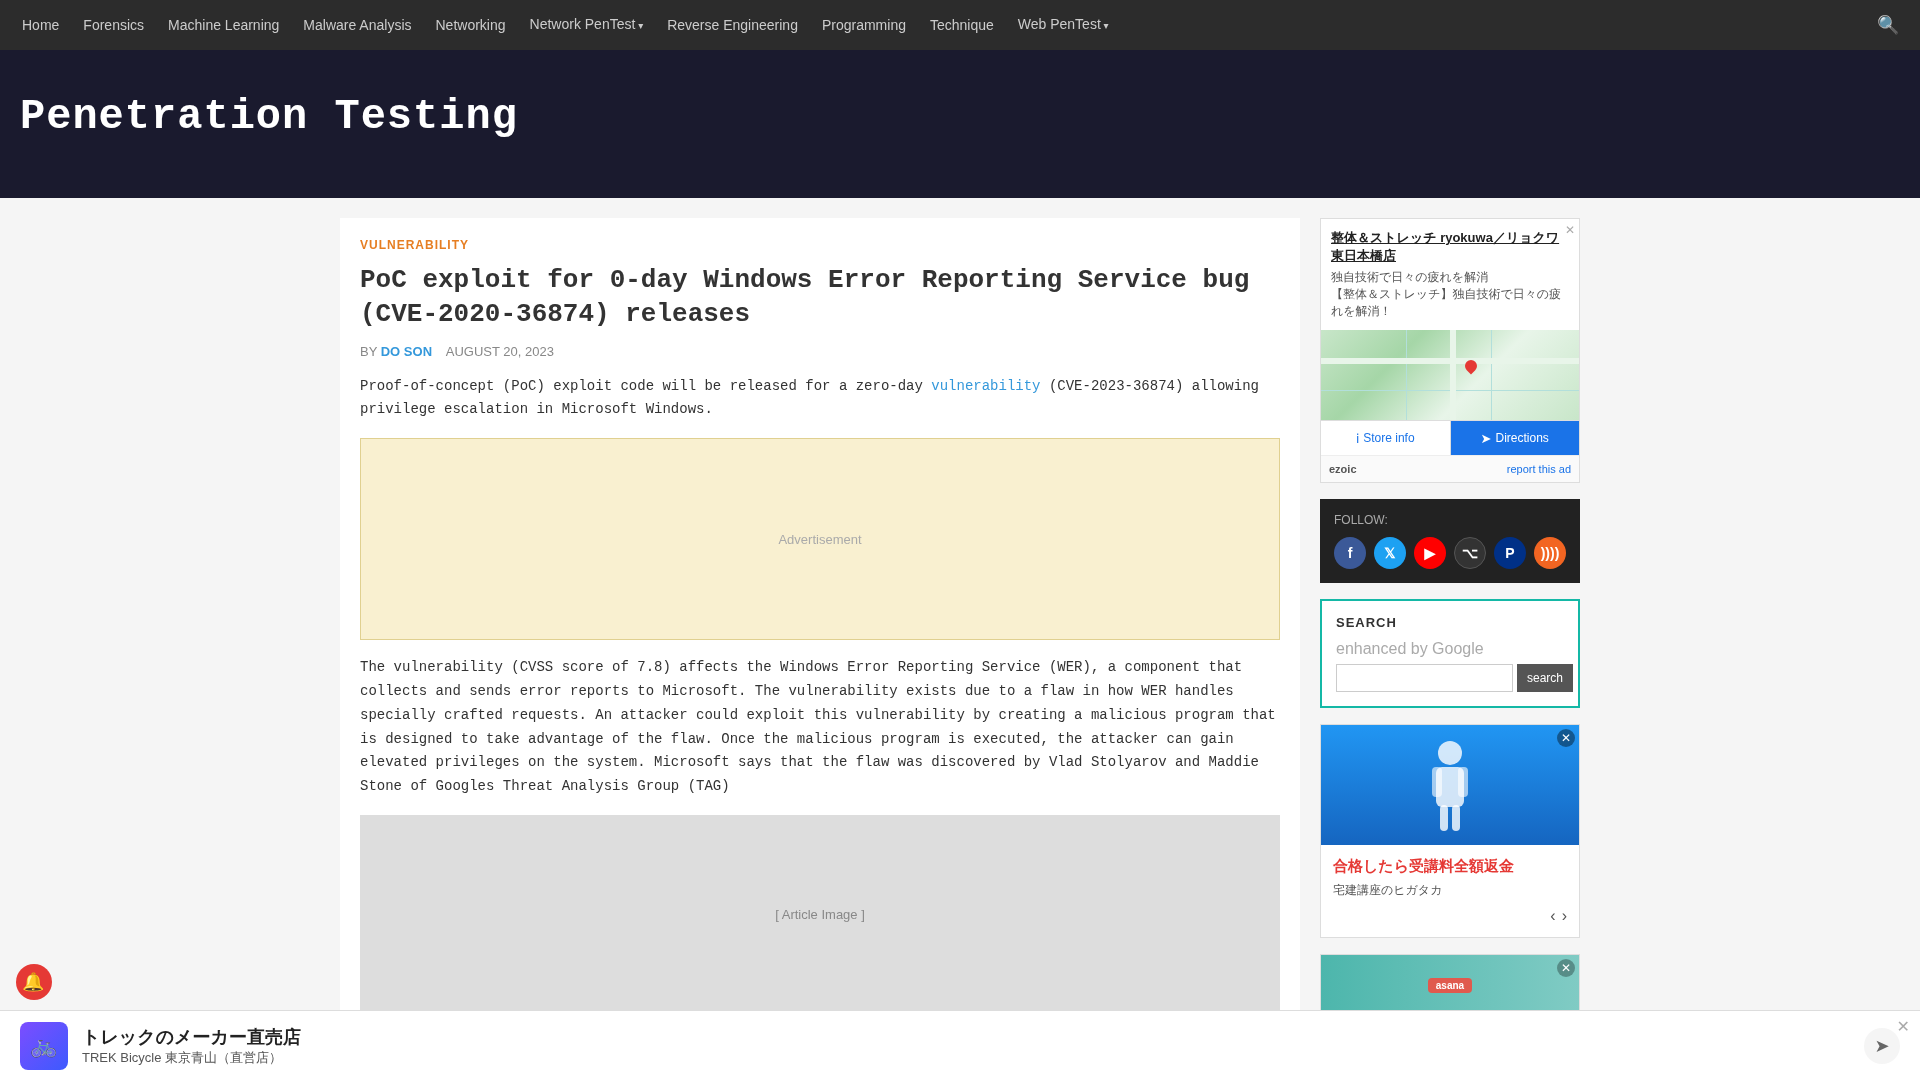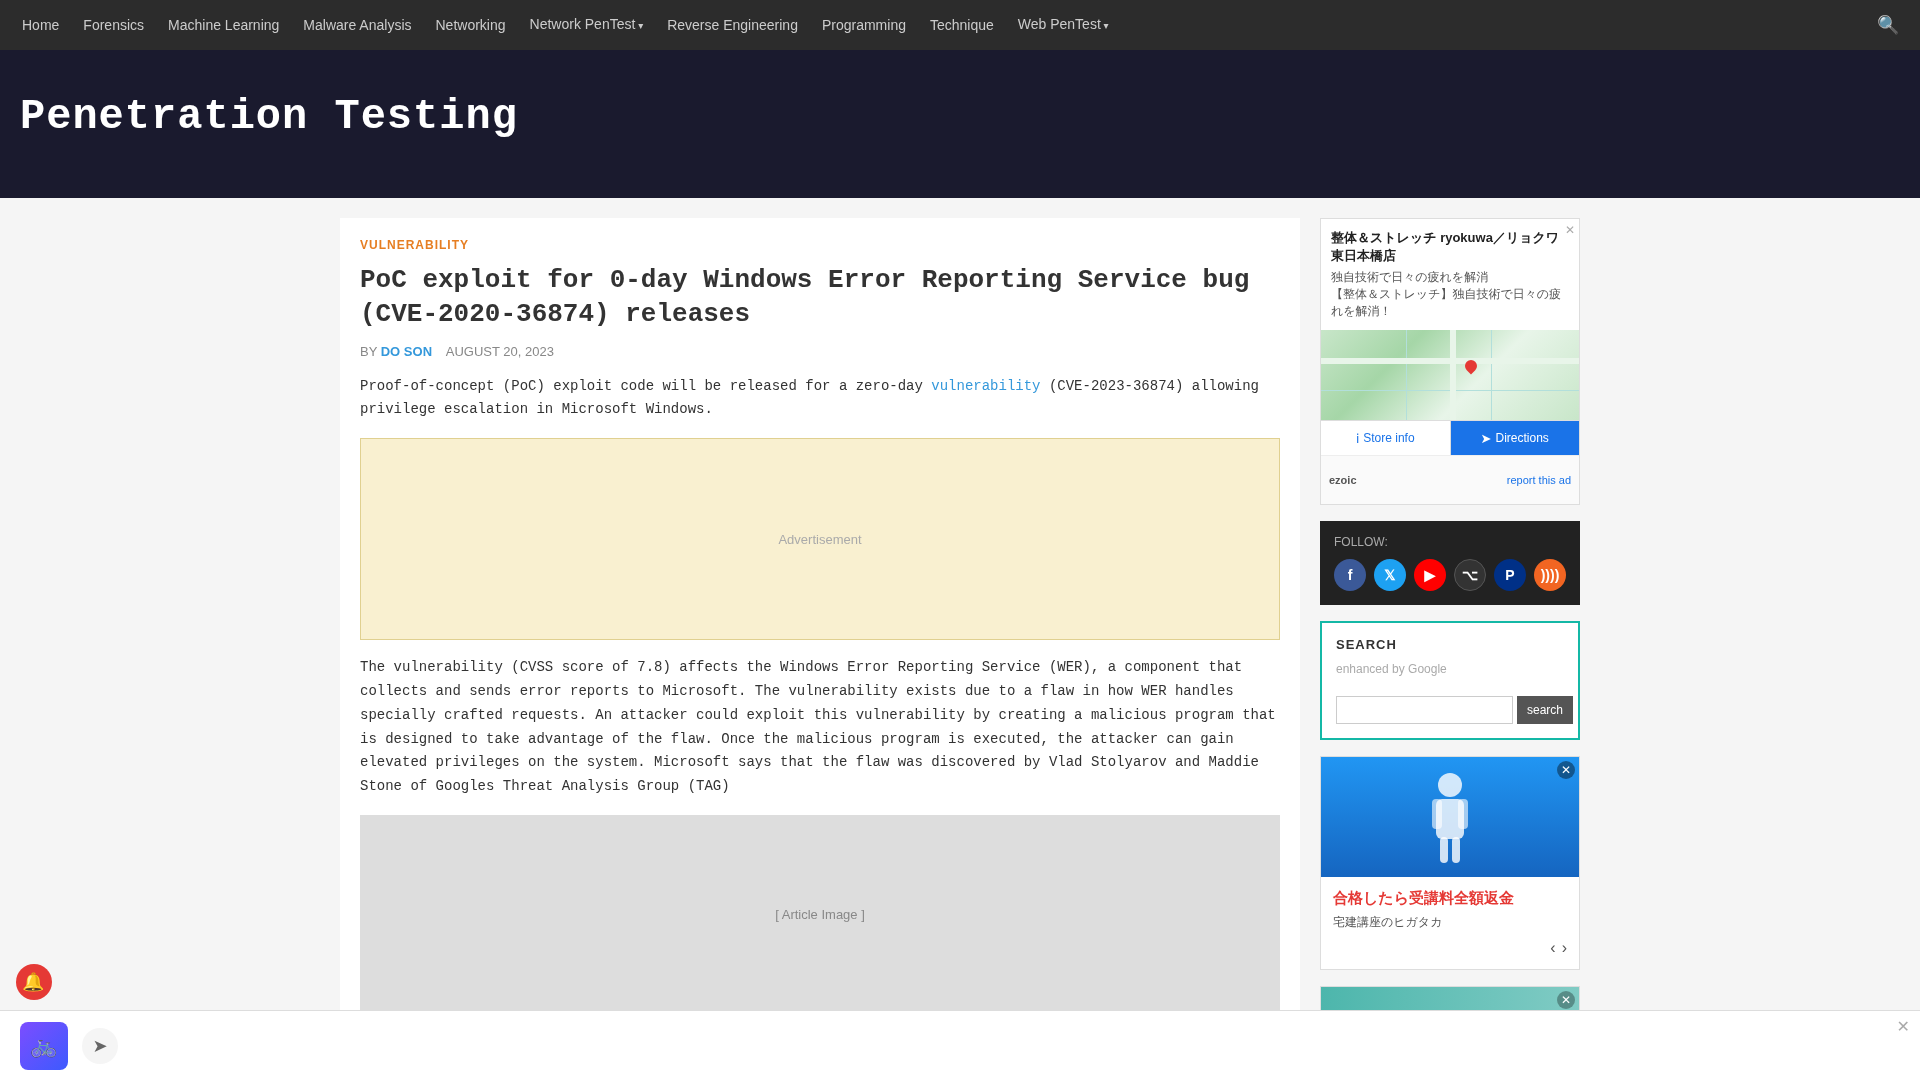--- a/index.html
+++ b/index.html
@@ -159,20 +159,21 @@
       cursor: pointer;
     }
     .sidebar-ad-info {
       padding: 10px;
     }
     .sidebar-ad-info .ad-title {
       font-size: 13px;
       font-weight: bold;
       color: #222;
       margin-bottom: 4px;
+      text-decoration: underline;
     }
     .sidebar-ad-info .ad-subtitle {
       font-size: 12px;
       color: #555;
     }
     .sidebar-ad-map {
       width: 100%;
       height: 90px;
       background: linear-gradient(135deg, #c8e6c9 0%, #a5d6a7 30%, #e8f5e9 60%, #c8e6c9 100%);
       position: relative;
@@ -220,21 +221,21 @@
       border-right: 1px solid #ddd !important;
     }
     .btn-directions {
       background: #1a73e8;
       color: #fff;
     }
     .ezoic-bar {
       display: flex;
       justify-content: space-between;
       align-items: center;
-      padding: 18px 8px;
+      padding: 7px 8px;
       font-size: 11px;
       color: #888;
       background: #fafafa;
       border-top: 1px solid #eee;
     }
     .ezoic-logo {
       font-weight: bold;
       color: #555;
     }
 
@@ -297,23 +298,23 @@
     }
     .search-row button {
       padding: 6px 10px;
       background: #555;
       color: #fff;
       border: none;
       font-size: 12px;
       cursor: pointer;
     }
     .search-powered {
-      font-size: 12px;
+      font-size: 16px;
       color: #aaa;
-      margin-bottom: 20px;
+      margin-bottom: 6px;
     }
 
     
     .sidebar-ad2 {
       background: #fff;
       border: 1px solid #ddd;
       overflow: hidden;
       position: relative;
     }
     .sidebar-ad2-close {
@@ -616,17 +617,21 @@
       <div class="sidebar-ad3-body">
         <div style="font-size:13px;font-weight:bold;">Fortune100の80%が</div>
       </div>
     </div>
 
   </aside>
 </div>
 
 <div class="bottom-banner-ad">
   <div class="bottom-banner-icon"></div>
+  <div class="bottom-banner-text">
+    <div class="bb-main">トレックのメーカー直売店</div>
+    <div class="bb-sub">TREK Bicycle 東京青山（直営店）</div>
+  </div>
   <div class="bottom-banner-arrow">➤</div>
   <span class="bottom-banner-close">✕</span>
 </div>
 
 <div class="notif-btn" title="Notifications">🔔</div>
 
 </body></html>

